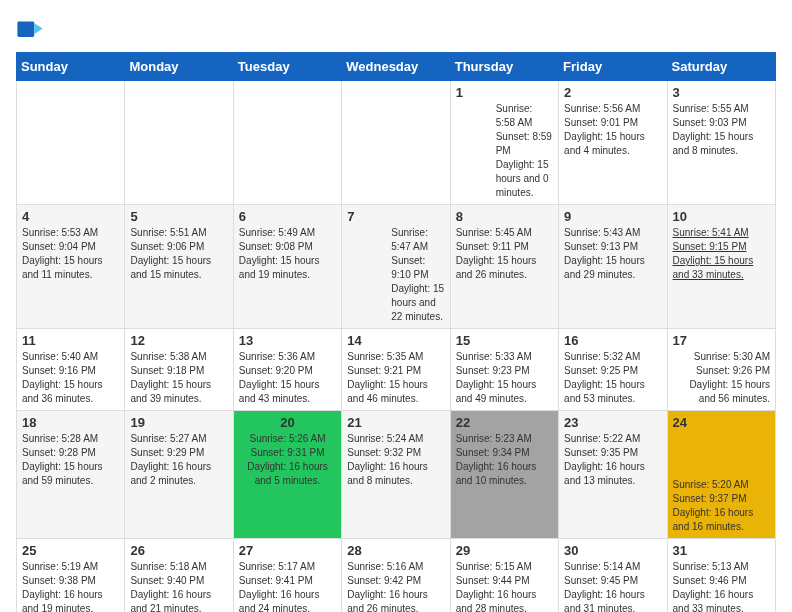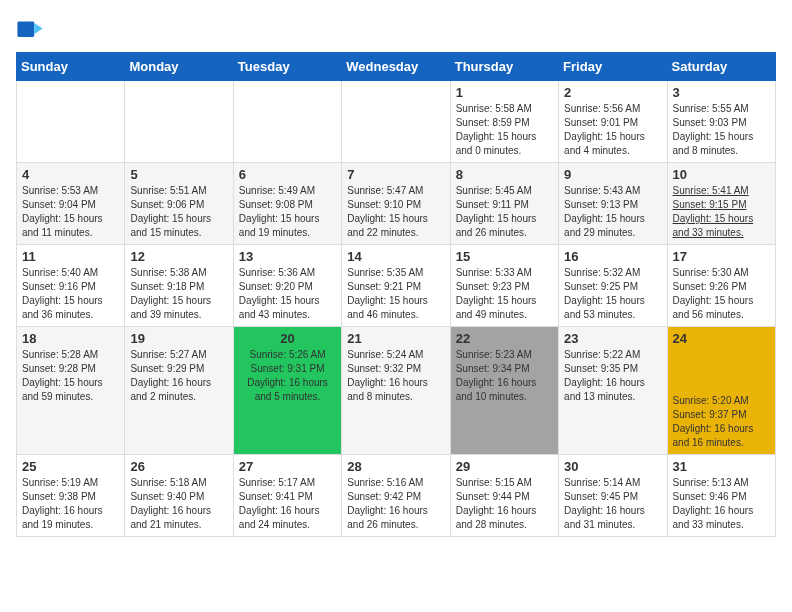--- a/index.html
+++ b/index.html
@@ -124,21 +124,21 @@
       </tr>
   </thead>
   <tbody id="calendar-body">
   <tr>
         <td></td>
         <td></td>
         <td></td>
         <td></td>
         <td>
           <span class="day-num">1</span>
-          <div class="day-info" style="white-space: pre-line;">Sunrise: 5:58 AM
+          <div class="day-info" style="white-space: pre-line; margin-left: 40px;">Sunrise: 5:58 AM
 Sunset: 8:59 PM
 Daylight: 15 hours and 0 minutes.</div>
         </td>
         <td>
           <span class="day-num">2</span>
           <div class="day-info" style="white-space: pre-line;">Sunrise: 5:56 AM
 Sunset: 9:01 PM
 Daylight: 15 hours and 4 minutes.</div>
         </td>
         <td>
@@ -162,21 +162,21 @@
 Daylight: 15 hours and 15 minutes.</div>
         </td>
         <td style="background: rgb(245, 245, 245);">
           <span class="day-num">6</span>
           <div class="day-info" style="white-space: pre-line;">Sunrise: 5:49 AM
 Sunset: 9:08 PM
 Daylight: 15 hours and 19 minutes.</div>
         </td>
         <td style="background: rgb(245, 245, 245);">
           <span class="day-num">7</span>
-          <div class="day-info" style="white-space: pre-line;">Sunrise: 5:47 AM
+          <div class="day-info" style="white-space: pre-line; margin-left: 44px;">Sunrise: 5:47 AM
 Sunset: 9:10 PM
 Daylight: 15 hours and 22 minutes.</div>
         </td>
         <td style="background: rgb(245, 245, 245);">
           <span class="day-num">8</span>
           <div class="day-info" style="white-space: pre-line;">Sunrise: 5:45 AM
 Sunset: 9:11 PM
 Daylight: 15 hours and 26 minutes.</div>
         </td>
         <td style="background: rgb(245, 245, 245);">
@@ -224,21 +224,21 @@
 Daylight: 15 hours and 49 minutes.</div>
         </td>
         <td>
           <span class="day-num">16</span>
           <div class="day-info" style="white-space: pre-line;">Sunrise: 5:32 AM
 Sunset: 9:25 PM
 Daylight: 15 hours and 53 minutes.</div>
         </td>
         <td>
           <span class="day-num">17</span>
-          <div class="day-info" style="white-space: pre-line;">Sunrise: 5:30 AM
+          <div class="day-info" style="white-space: pre-line; text-align: right;">Sunrise: 5:30 AM
 Sunset: 9:26 PM
 Daylight: 15 hours and 56 minutes.</div>
         </td>
       </tr>
       <tr>
         <td style="background: rgb(245, 245, 245);">
           <span class="day-num">18</span>
           <div class="day-info" style="white-space: pre-line;">Sunrise: 5:28 AM
 Sunset: 9:28 PM
 Daylight: 15 hours and 59 minutes.</div>

